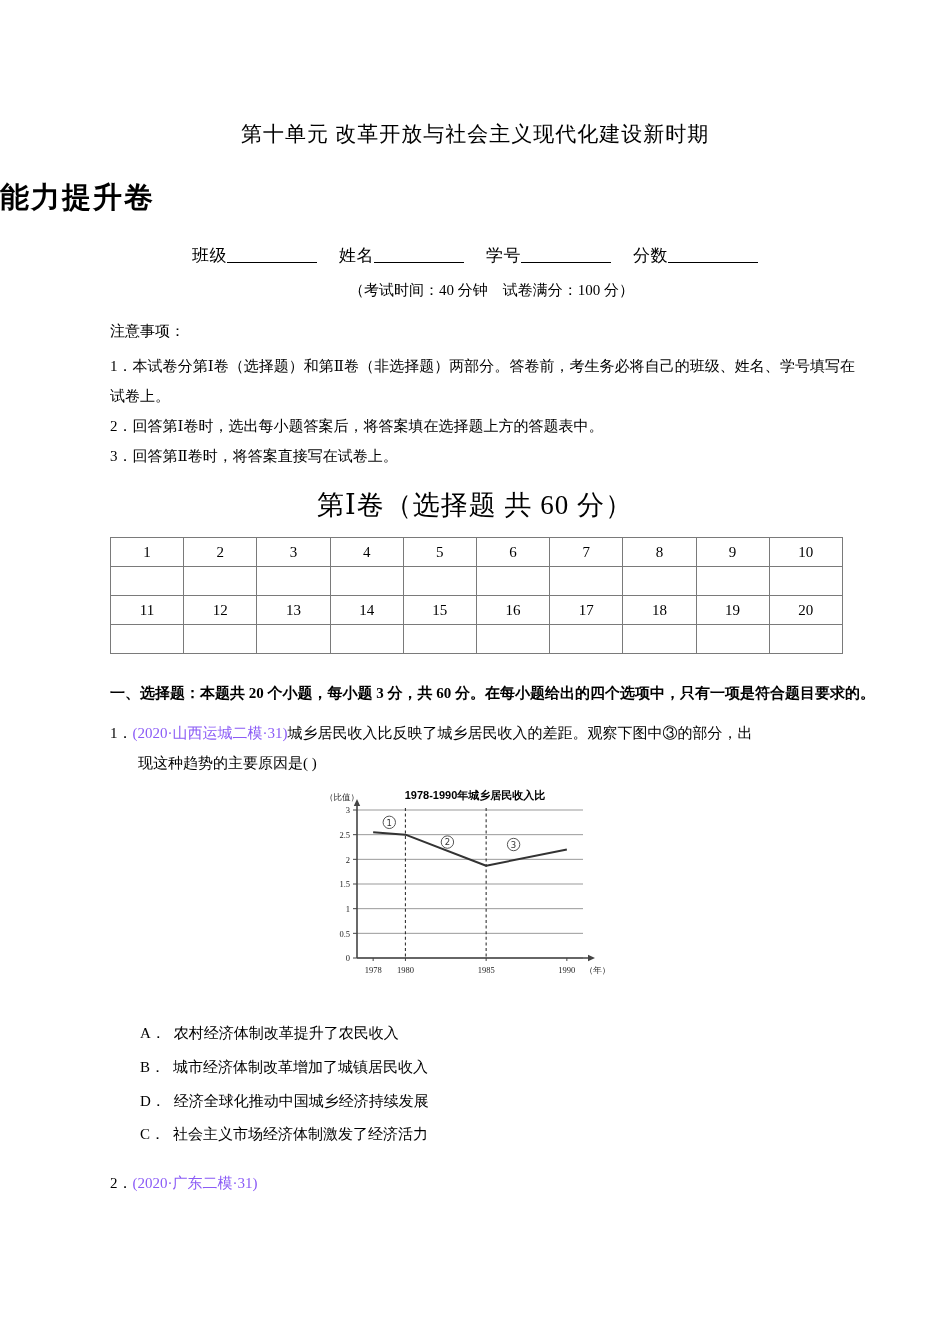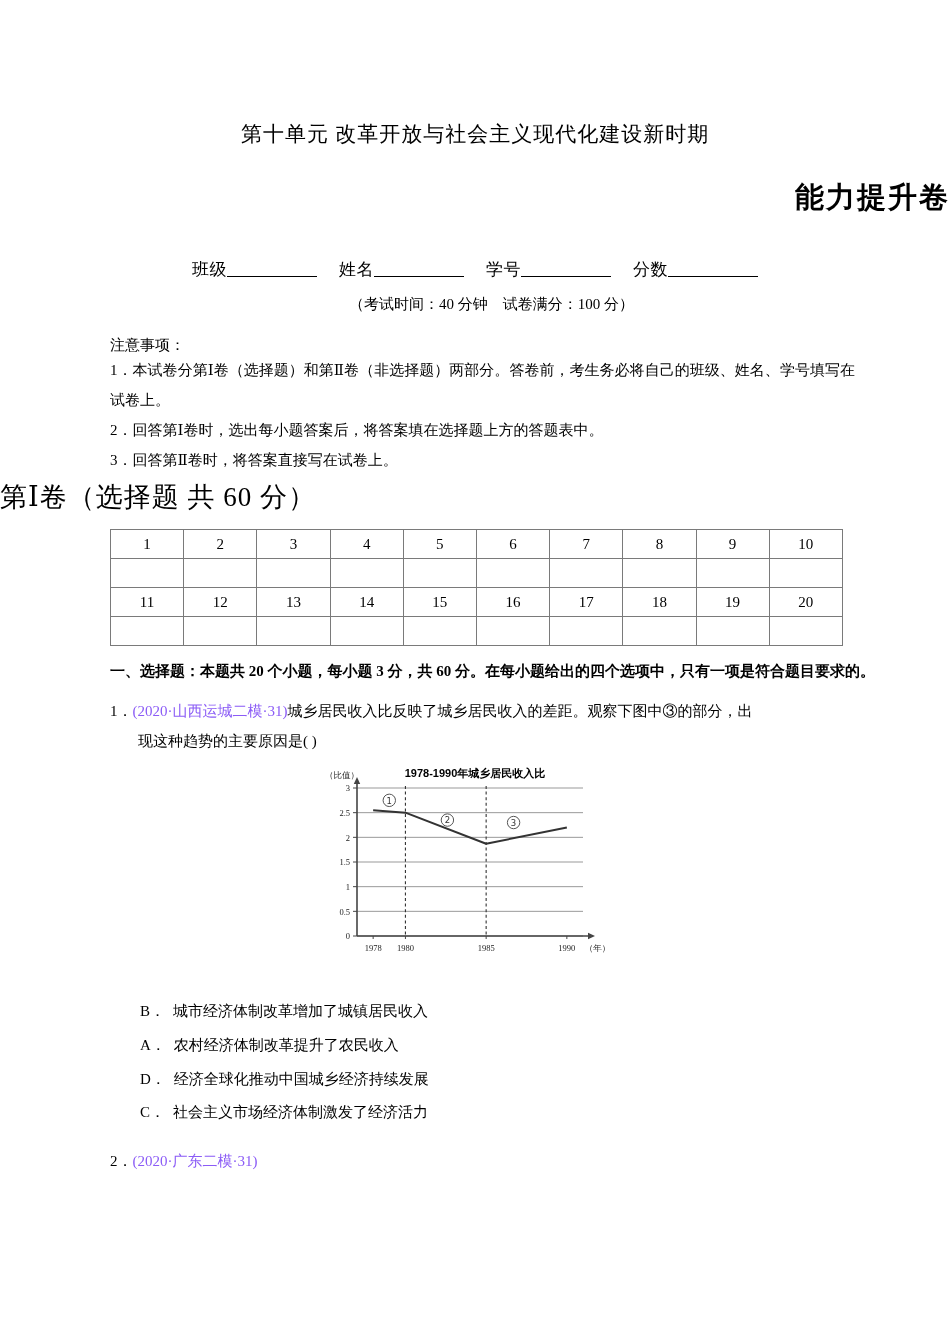--- a/index.html
+++ b/index.html
@@ -23,31 +23,31 @@
   }
   .doc-title {
     text-align: center;
     font-size: 21px;
     letter-spacing: 1px;
     margin-top: 120px;
     font-family: "Liberation Serif", "DejaVu Serif", serif;
     font-weight: normal;
   }
   .doc-subtitle {
-    text-align: right;
+    text-align: left;
     font-size: 29px;
     font-weight: bold;
     margin-top: 30px;
     letter-spacing: 2px;
     font-family: "Liberation Sans", "DejaVu Sans", sans-serif;
   }
   .meta-line {
     text-align: center;
     font-size: 17px;
-    margin-top: 40px;
+    margin-top: 26px;
     letter-spacing: 0.5px;
   }
   .meta-line .blank {
     display: inline-block;
     border-bottom: 1px solid #000;
     width: 90px;
     margin-right: 22px;
     vertical-align: -2px;
   }
   .meta-line .blank.last { margin-right: 0; }
@@ -57,48 +57,50 @@
     margin-top: 14px;
     padding-left: 33px;
   }
   .notice-block {
     margin: 22px 0 0 0;
     padding-left: 110px;
     padding-right: 95px;
   }
   .notice-title {
     font-size: 15px;
+    margin-bottom: 10px;
   }
   .notice-item {
     font-size: 15px;
     line-height: 2.0;
     text-align: justify;
   }
   .part-heading {
+    text-align: center;
     font-size: 27px;
-    margin-top: 4px;
+    margin-top: 16px;
     margin-bottom: 14px;
     letter-spacing: 1px;
     font-family: "Liberation Serif", "DejaVu Serif", serif;
   }
   table.answer-table {
     border-collapse: collapse;
     margin-left: 110px;
     width: 733px;
     table-layout: fixed;
   }
   table.answer-table td {
     border: 1px solid #7a7a7a;
     height: 29px;
     text-align: center;
     font-size: 15px;
     padding: 0;
   }
   .section-intro {
-    margin: 10px 0 0 0;
+    margin: 24px 0 0 0;
     padding-left: 110px;
     padding-right: 61px;
     font-size: 15px;
     line-height: 2.0;
     font-weight: bold;
     text-align: justify;
   }
   .question {
     padding-left: 110px;
     padding-right: 95px;
@@ -283,24 +285,24 @@
           <circle cx="122.39999999999854" cy="54.06666666666666" r="6.2" fill="none" stroke="#555" stroke-width="1"></circle>
           <text x="122.39999999999854" y="57.46666666666666" font-size="8.5" text-anchor="middle" font-family="&quot;DejaVu Sans&quot;, sans-serif" fill="#333">2</text>
           <circle cx="188.585714285715" cy="56.533333333333346" r="6.2" fill="none" stroke="#555" stroke-width="1"></circle>
           <text x="188.585714285715" y="59.933333333333344" font-size="8.5" text-anchor="middle" font-family="&quot;DejaVu Sans&quot;, sans-serif" fill="#333">3</text>
         </svg>
     </div>
   </div>
 
   <div class="options">
     <div class="option">
+      <span class="olabel">A．</span><span>农村经济体制改革提升了农民收入</span>
+    </div>
+    <div class="option">
       <span class="olabel">B．</span><span>城市经济体制改革增加了城镇居民收入</span>
-    </div>
-    <div class="option">
-      <span class="olabel">A．</span><span>农村经济体制改革提升了农民收入</span>
     </div>
     <div class="option">
       <span class="olabel">D．</span><span>经济全球化推动中国城乡经济持续发展</span>
     </div>
     <div class="option">
       <span class="olabel">C．</span><span>社会主义市场经济体制激发了经济活力</span>
     </div>
   </div>
 
   <div class="q2">

